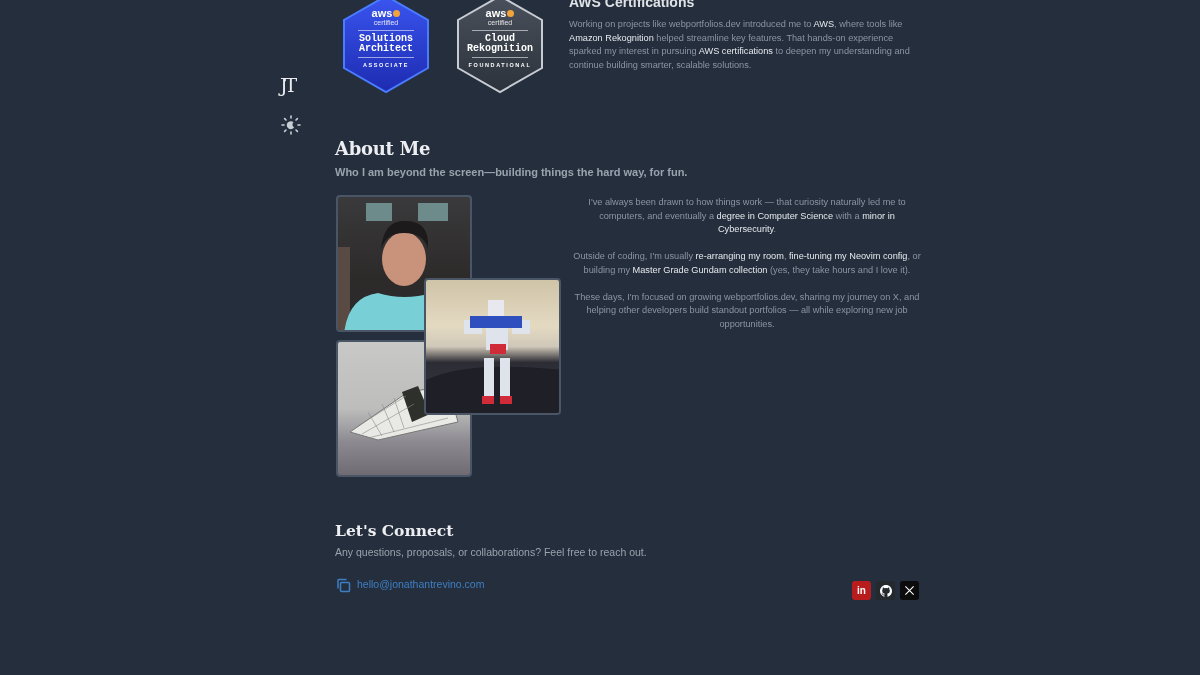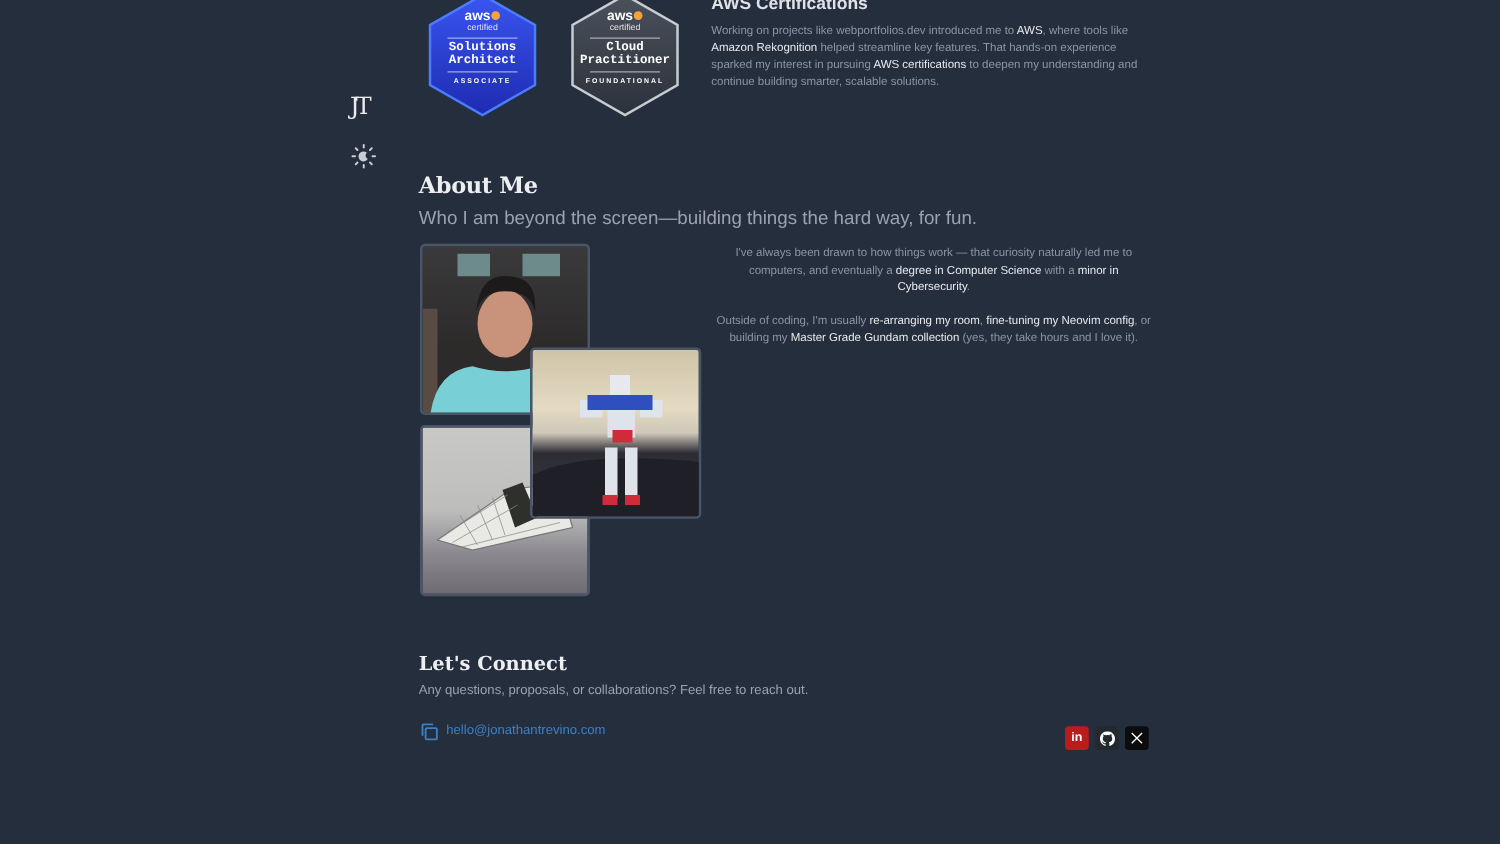--- a/index.html
+++ b/index.html
@@ -21,21 +21,21 @@
   .badge-title { font-size: 10px; font-weight: bold; line-height: 10px; font-family: Liberation Mono, monospace; }
   .badge-level { font-size: 5.5px; font-weight: bold; letter-spacing: 1.6px; line-height: 8px; }
 
   .cert-section { position: absolute; left: 569px; top: -7px; width: 352px; }
   .cert-title { font-size: 14px; color: #dfe2e7; line-height: 18px; }
   .para { font-size: 9.2px; line-height: 13.5px; color: #8c95a3; }
   .para b { color: #e6e9ee; font-weight: normal; }
   .cert-section .para { margin-top: 7px; }
 
   .about-title { position: absolute; left: 335px; top: 138px; font-family: "DejaVu Serif", serif; font-size: 18px; color: #eceef1; letter-spacing: -0.3px; }
-  .about-sub { position: absolute; left: 335px; top: 166px; font-size: 15px; color: #9aa2ae; }
+  .about-sub { position: absolute; left: 335px; top: 166px; font-size: 11px; color: #9aa2ae; font-weight: bold; }
 
   .photo { position: absolute; border: 2px solid #4a5565; border-radius: 4px; overflow: hidden; }
   .photo-portrait { left: 336px; top: 195px; width: 136px; height: 137px; background: linear-gradient(180deg,#3a3a3c 0%,#2d2a2a 60%, #2a2a2a 100%); }
   .photo-keys { left: 336px; top: 340px; width: 136px; height: 137px; background: linear-gradient(180deg,#c8c8c6 0%, #bdbdbc 50%, #8c8a90 75%, #6e6b72 100%); }
   .photo-gundam { left: 424px; top: 278px; width: 137px; height: 137px; background: linear-gradient(180deg,#cfc4a8 0%,#e4dac2 35%,#cfc7b8 50%,#2c2c34 62%,#3a3a44 100%); }
 
   .about-text { position: absolute; left: 573px; top: 196px; width: 348px; }
   .about-text .para { margin-bottom: 13.5px; text-align: center; }
 
   .connect-title { position: absolute; left: 335px; top: 521px; font-family: "DejaVu Serif", serif; font-size: 15.5px; color: #eceef1; }
@@ -96,21 +96,21 @@
             <stop offset="1" stop-color="#2c323b"></stop>
           </linearGradient>
         </defs>
       <polygon points="46,2 88,26 88,74 46,98 4,74 4,26" fill="url(#g2)" stroke="#c7ccd3" stroke-width="2"></polygon>
     </svg>
     <div class="badge-inner">
       <div class="badge-aws"><span>aws</span><span class="dot"></span></div>
       <div class="badge-cert">certified</div>
       <div class="badge-line"></div>
       <div class="badge-title">Cloud</div>
-      <div class="badge-title">Practitioner</div>
+      <div class="badge-title">Rekognition</div>
       <div class="badge-line"></div>
       <div class="badge-level">FOUNDATIONAL</div>
     </div>
   </div>
 </div>
 
 <section class="cert-section">
   <h3 class="cert-title">AWS Certifications</h3>
   <p class="para">
     <span>Working on projects like webportfolios.dev introduced me to </span><b>AWS</b><span>, where tools like </span><b>Amazon Rekognition</b><span> helped streamline key features. That hands-on experience sparked my interest in pursuing </span><b>AWS certifications</b><span> to deepen my understanding and continue building smarter, scalable solutions.</span>
@@ -162,20 +162,23 @@
   </svg>
 </div>
 
 <section class="about-text">
   <p class="para">
     <span>I've always been drawn to how things work — that curiosity naturally led me to computers, and eventually a </span><b>degree in Computer Science</b><span> with a </span><b>minor in Cybersecurity</b><span>.</span>
   </p>
   <p class="para">
     <span>Outside of coding, I'm usually </span><b>re-arranging my room</b><span>, </span><b>fine-tuning my Neovim config</b><span>, or building my </span><b>Master Grade Gundam collection</b><span> (yes, they take hours and I love it).</span>
   </p>
+  <p class="para">
+    <span>These days, I'm focused on growing webportfolios.dev, sharing my journey on X, and helping other developers build standout portfolios — all while exploring new job opportunities.</span>
+  </p>
 </section>
 
 <h2 class="connect-title">Let's Connect</h2>
 <p class="connect-sub">Any questions, proposals, or collaborations? Feel free to reach out.</p>
 
 <a class="email">
   <svg width="15" height="15" viewBox="0 0 15 15" fill="none" stroke="#3d7fc4" stroke-width="1.5">
     <rect x="4.5" y="4.5" width="9" height="9" rx="1"></rect>
       <path d="M2 10.5 V2.5 a1 1 0 0 1 1 -1 H10.5"></path>
   </svg>

